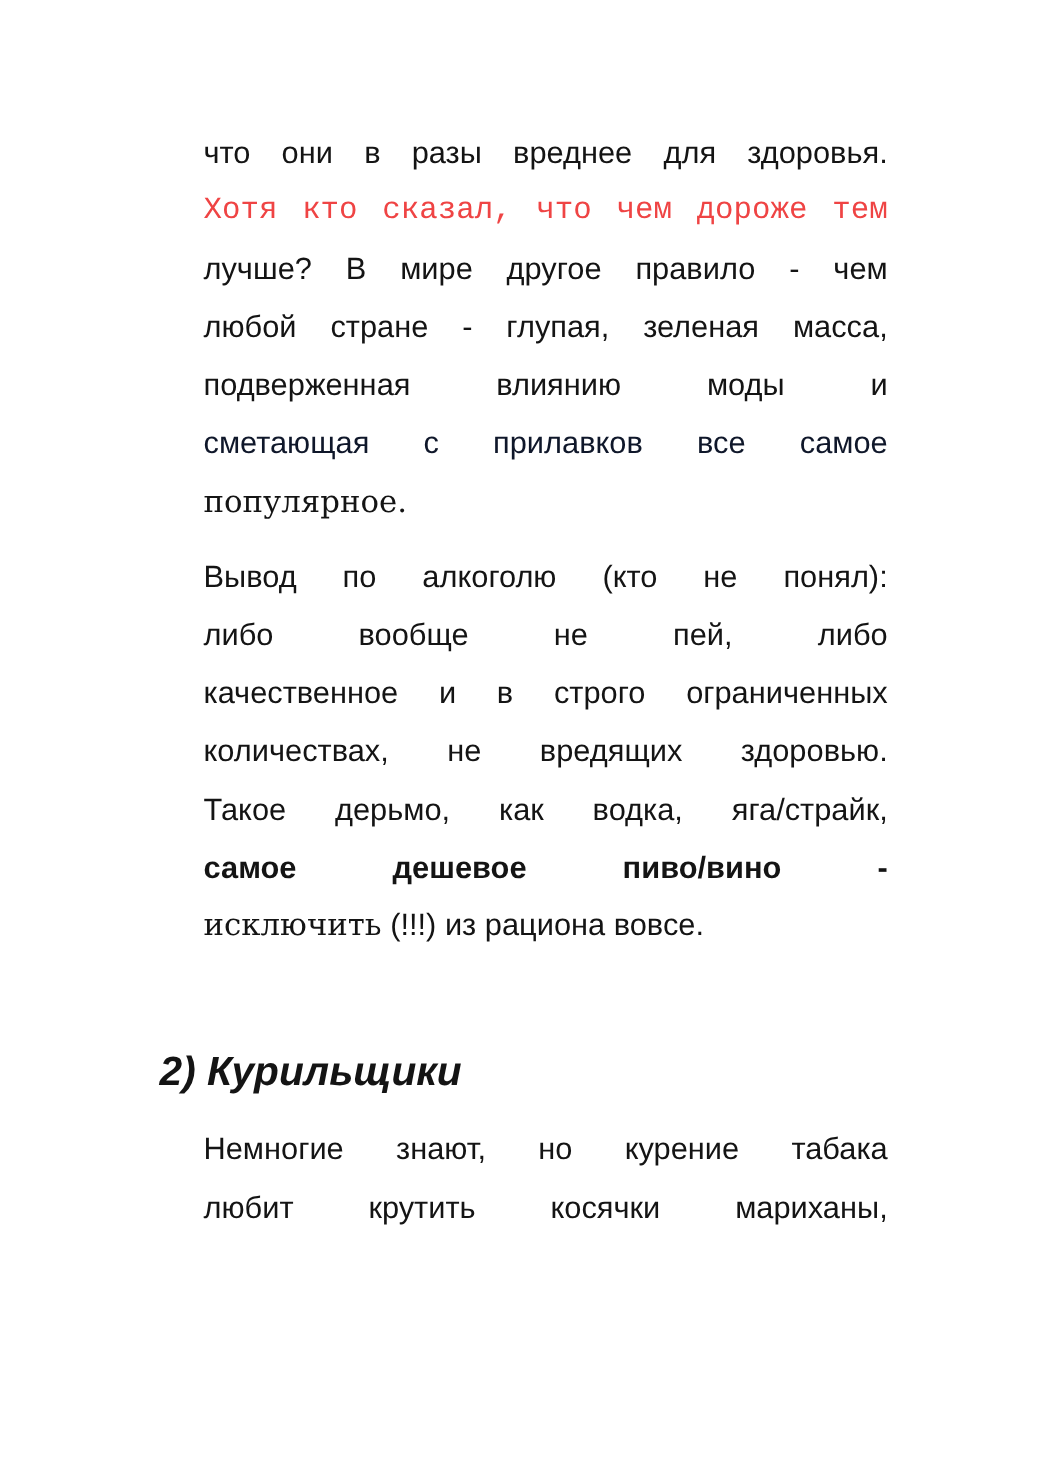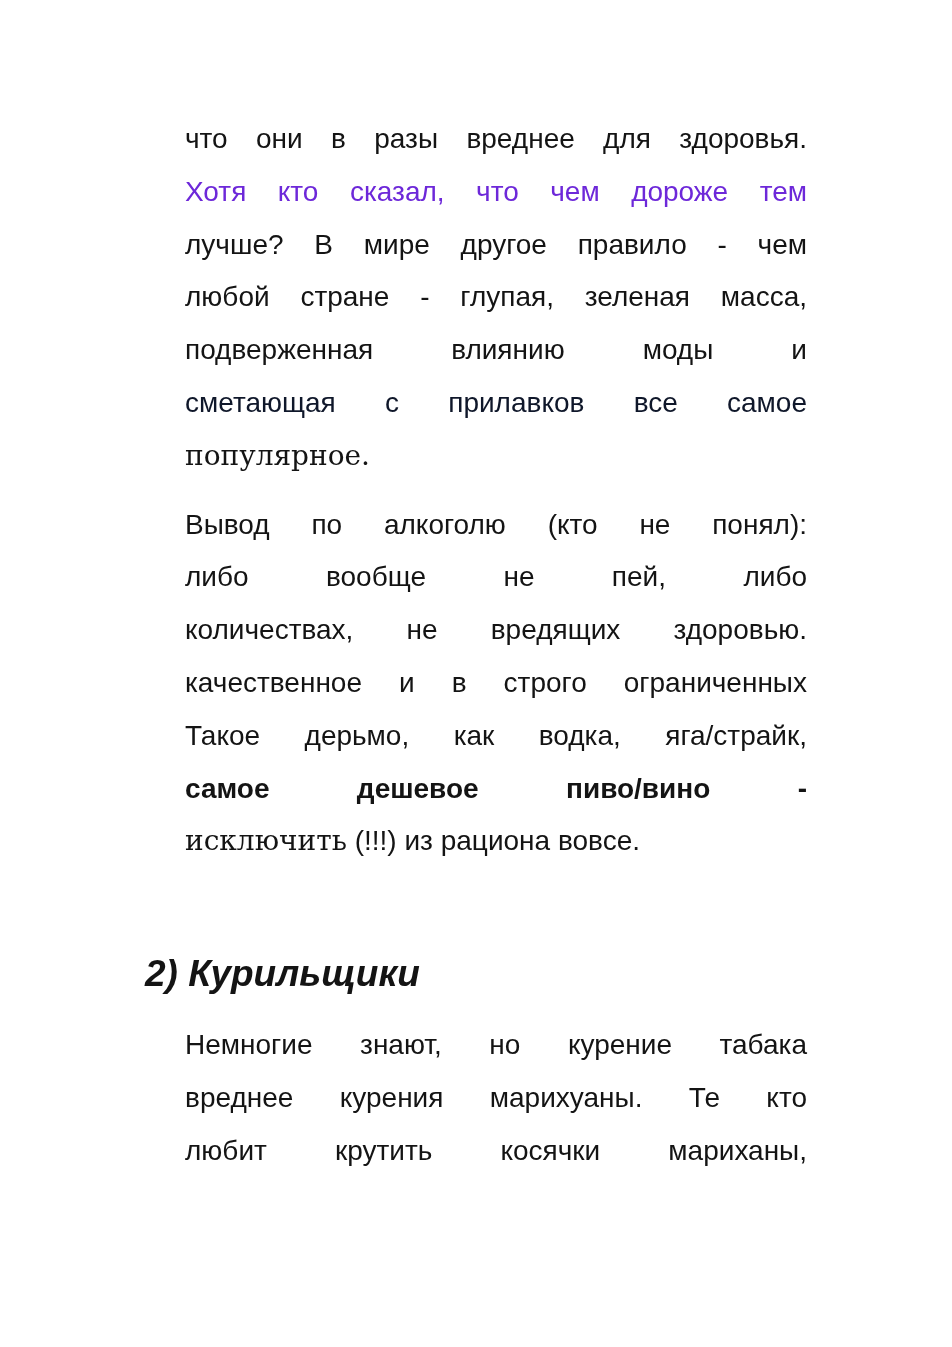--- a/index.html
+++ b/index.html
@@ -52,36 +52,35 @@
     text-align: left;
   }
 </style>
 </head>
 <body style="background: rgb(255, 255, 255);">
 
 <div class="page">
   <div class="content">
       <div class="paragraph">
         <div class="line" style="color: rgb(20, 20, 20);"><span class="seg">что они в разы вреднее для здоровья.</span></div>
-        <div class="line" style="color: #6d28d9;"><span class="seg">Хотя кто сказал, что чем дороже тем</span></div>
+        <div class="line" style="color: #ef4444; font-family: Liberation Mono, monospace;"><span class="seg">Хотя кто сказал, что чем дороже тем</span></div>
         <div class="line" style="color: rgb(20, 20, 20);"><span class="seg">лучше? В мире другое правило - чем</span></div>
         <div class="line" style="color: rgb(20, 20, 20);"><span class="seg">любой стране - глупая, зеленая масса,</span></div>
         <div class="line" style="color: rgb(20, 20, 20);"><span class="seg">подверженная влиянию моды и</span></div>
         <div class="line" style="color: #0f172a;"><span class="seg">сметающая с прилавков все самое</span></div>
         <div class="line last" style="color: rgb(20, 20, 20);"><span class="em-serif">популярное.</span></div>
       </div>
       <div class="paragraph">
         <div class="line" style="color: rgb(20, 20, 20);"><span class="seg">Вывод по алкоголю (кто не понял):</span></div>
         <div class="line" style="color: rgb(20, 20, 20);"><span class="seg">либо вообще не пей, либо</span></div>
+        <div class="line" style="color: rgb(20, 20, 20);"><span class="seg">качественное и в строго ограниченных</span></div>
         <div class="line" style="color: rgb(20, 20, 20);"><span class="seg">количествах, не вредящих здоровью.</span></div>
-        <div class="line" style="color: rgb(20, 20, 20);"><span class="seg">качественное и в строго ограниченных</span></div>
         <div class="line" style="color: rgb(20, 20, 20);"><span class="seg">Такое дерьмо, как водка, яга/страйк,</span></div>
         <div class="line" style="color: rgb(20, 20, 20); font-weight: bold;"><span class="seg">самое дешевое пиво/вино -</span></div>
         <div class="line last" style="color: rgb(20, 20, 20);"><span class="em-serif">исключить</span><span class="seg"> (!!!) из рациона вовсе.</span></div>
       </div>
       <h2 class="heading" style="color: rgb(20, 20, 20); font-style: italic;">2) Курильщики</h2>
       <div class="paragraph">
         <div class="line" style="color: rgb(20, 20, 20);"><span class="seg">Немногие знают, но курение табака</span></div>
-        <div class="line" style="color: rgb(20, 20, 20);"><span class="seg">вреднее курения марихуаны. Те кто</span></div>
         <div class="line" style="color: rgb(20, 20, 20);"><span class="seg">любит крутить косячки мариханы,</span></div>
       </div>
     </div>
 </div>
 
 </body></html>

